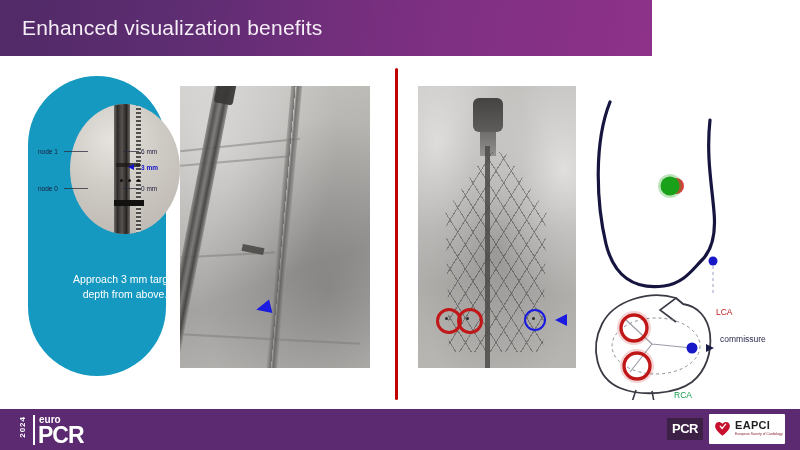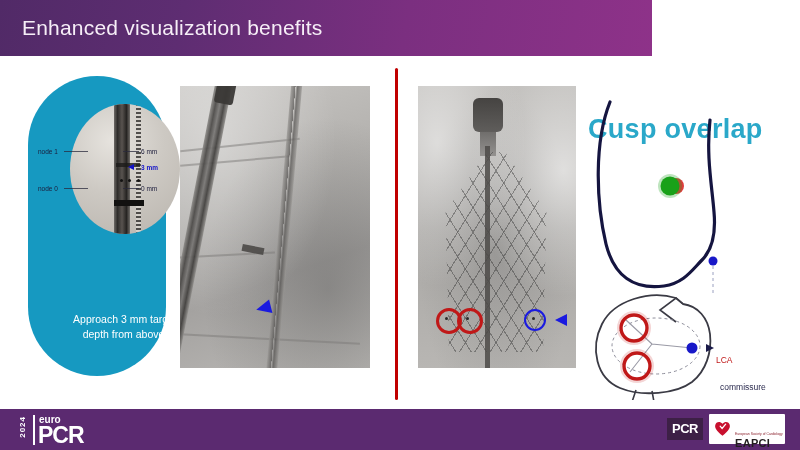--- a/index.html
+++ b/index.html
@@ -35,21 +35,21 @@
   .pill-photo .node-lo{position:absolute;left:40%;top:74%;width:30px;height:6px;background:#121110;}
   .pill-photo .dot{position:absolute;width:3px;height:3px;background:#141312;border-radius:50%;}
 
   .ann{position:absolute;font-size:6.5px;color:#1b1b3a;white-space:nowrap;}
   .ann.blue{color:#1414c8;font-weight:bold;}
   .leader{position:absolute;height:1px;background:#2a2a3c;opacity:.75;}
   .blue-tri{position:absolute;width:0;height:0;border-top:3px solid transparent;
             border-bottom:3px solid transparent;border-right:6px solid #1414c8;}
 
   .pill-caption{position:absolute;left:34px;top:196px;width:126px;text-align:center;
-                font-size:10.5px;line-height:15px;color:#ffffff;margin-top:40px;}
+                font-size:10.5px;line-height:15px;color:#ffffff;}
 
   
   .fluoro{position:absolute;overflow:hidden;background:#9a9a9a;}
   .fl-left{left:180px;top:30px;width:190px;height:282px;
            background:
              radial-gradient(ellipse at 20% 18%, rgba(255,255,255,.38) 0%, rgba(255,255,255,0) 55%),
              radial-gradient(ellipse at 78% 72%, rgba(60,60,60,.30) 0%, rgba(60,60,60,0) 60%),
              linear-gradient(160deg,#c9c7c4 0%,#b4b2af 35%,#a4a2a0 65%,#bcbab7 100%);}
   .fl-right{left:418px;top:30px;width:158px;height:282px;
            background:
@@ -94,21 +94,21 @@
   .ring-blue{border:2px solid #1a1ae0;}
   .marker-dot{position:absolute;width:3px;height:3px;border-radius:50%;background:#2b2b2b;}
 
   
   .cusp-title{position:absolute;left:588px;top:58px;font-size:27px;font-weight:bold;
               color:#2aa8c9;letter-spacing:.3px;
               text-shadow:0 0 2px #ffffff,0 0 5px #ffffff,1px 1px 0 #ffffff,-1px -1px 0 #ffffff;}
 
   
   .anatomy{position:absolute;left:580px;top:38px;width:218px;height:306px;}
-  .lbl{position:absolute;font-size:8.5px;white-space:nowrap;margin-top:48px;}
+  .lbl{position:absolute;font-size:8.5px;white-space:nowrap;}
   .lbl-lca{color:#c01818;}
   .lbl-rca{color:#179c4e;padding-left:32px;}
   .lbl-comm{color:#2b2b4f;}
 
   
   .caption{position:absolute;font-size:15px;color:#231f20;}
   .cap-left{left:113px;top:383px;}
   .cap-right{left:519px;top:383px;}
 
   
@@ -116,21 +116,21 @@
   .logo{position:absolute;left:18px;top:414px;width:92px;height:32px;color:#fff;}
   .logo-year{position:absolute;left:0;top:2px;font-size:8px;font-weight:bold;letter-spacing:1px;
              writing-mode:vertical-rl;transform:rotate(180deg);}
   .logo-bar{position:absolute;left:15px;top:1px;width:2px;height:30px;background:#fff;}
   .logo-euro{position:absolute;left:21px;top:0px;font-size:10px;font-weight:bold;}
   .logo-pcr{position:absolute;left:20px;top:8px;font-size:23px;font-weight:bold;letter-spacing:-1px;}
   .pcr-box{position:absolute;left:667px;top:418px;width:36px;height:22px;background:#3d2046;
            color:#fff;font-size:13px;font-weight:bold;text-align:center;line-height:22px;letter-spacing:-.5px;}
   .eapci-box{position:absolute;left:709px;top:414px;width:76px;height:30px;background:#fff;border-radius:1px;}
   .eapci-heart{position:absolute;left:4px;top:5px;width:19px;height:19px;}
-  .eapci-name{position:absolute;left:26px;top:5px;font-size:11px;font-weight:bold;color:#231f20;letter-spacing:.3px;margin-top:18px;}
+  .eapci-name{position:absolute;left:26px;top:5px;font-size:11px;font-weight:bold;color:#231f20;letter-spacing:.3px;}
   .eapci-sub{position:absolute;left:26px;top:18px;font-size:3.4px;color:#8a1f2b;white-space:nowrap;}
 </style>
 </head>
 <body>
 
 <div class="header">
   <div class="header-title">Enhanced visualization benefits</div>
 </div>
 
 <div class="stage">
@@ -186,21 +186,20 @@
 
     <div class="marker-ring ring-red" style="left:18px;top:222px;width:20px;height:20px"></div>
     <div class="marker-dot" style="left:27px;top:231px"></div>
     <div class="marker-ring ring-red" style="left:39px;top:222px;width:20px;height:20px"></div>
     <div class="marker-dot" style="left:48px;top:231px"></div>
     <div class="marker-ring ring-blue" style="left:106px;top:223px;width:18px;height:18px"></div>
     <div class="marker-dot" style="left:114px;top:231px"></div>
     <div class="arrowhead ah-right"></div>
   </div>
 
-  <div class="cusp-title">Cusp overlap</div>
 
   <div class="anatomy">
     <svg width="218" height="306" viewBox="0 0 218 306">
 
       <path d="M30 8 C14 48, 16 108, 26 150 C34 182, 54 196, 84 192 C104 189, 112 176, 122 166
                C132 156, 136 140, 134 118 C132 92, 126 62, 130 26" fill="none" stroke="#151540" stroke-width="3.2" stroke-linecap="round"></path>
 
       <circle cx="96" cy="92" r="8" fill="#d81b1b" opacity=".85"></circle>
       <circle cx="90" cy="92" r="9.5" fill="#1aa11a"></circle>
       <circle cx="90" cy="92" r="12" fill="#1aa11a" opacity=".28"></circle>

